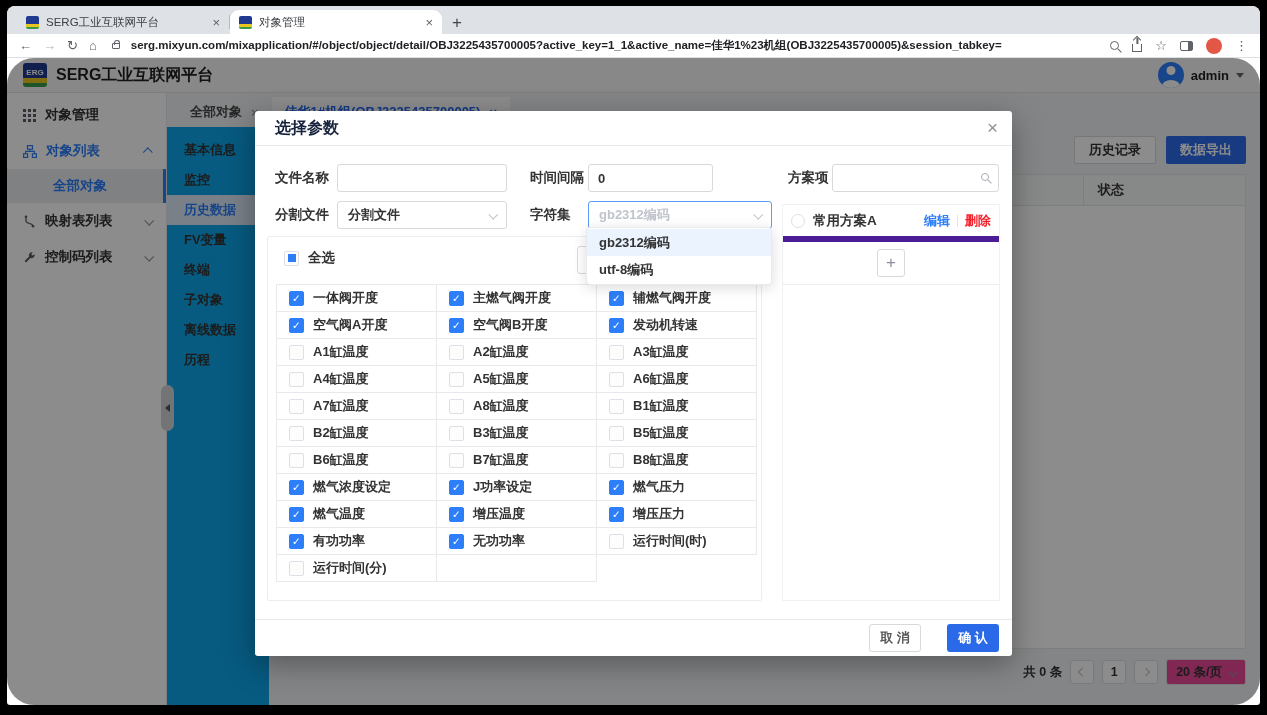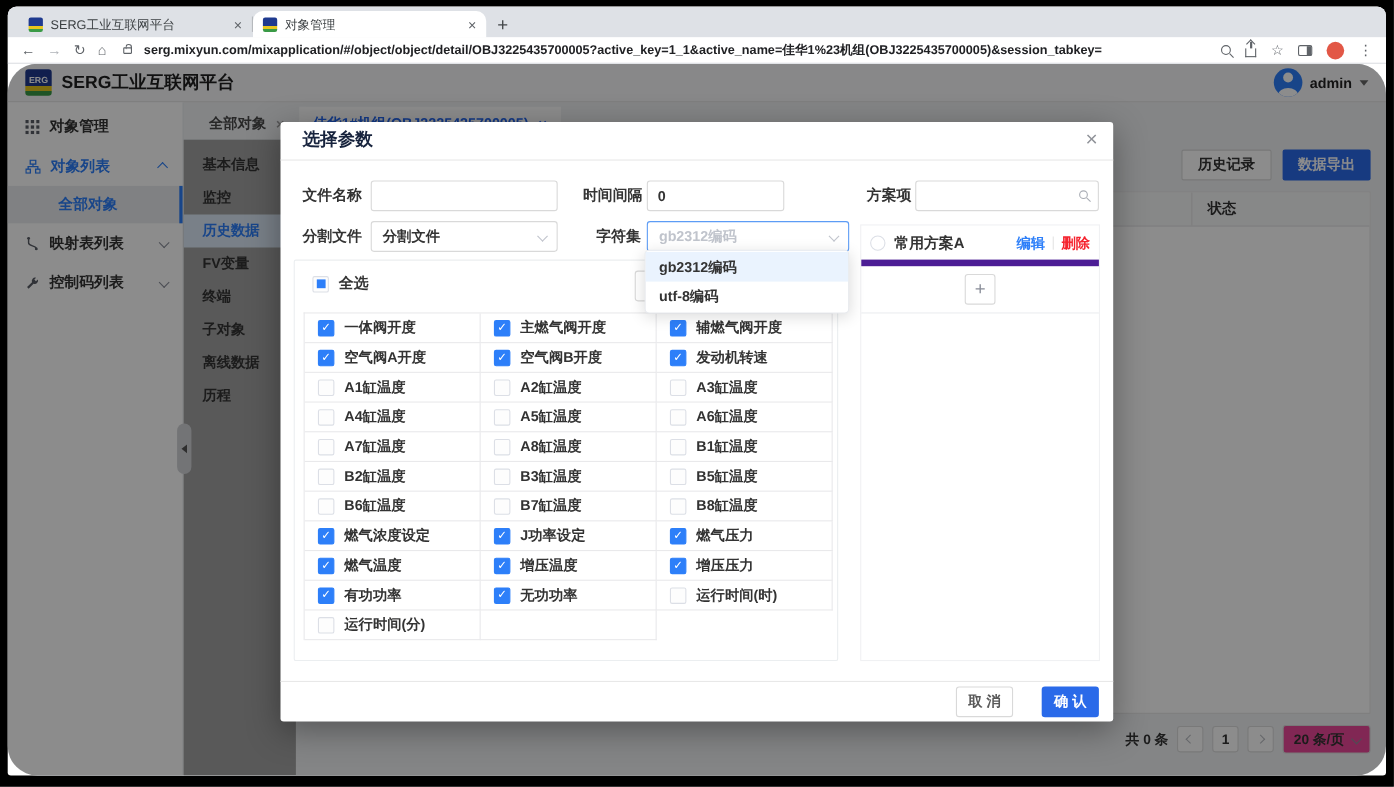--- a/index.html
+++ b/index.html
@@ -63,21 +63,21 @@
   .chev.gray { color:#8a8e99; }
   .sb-icon { flex:none; display:flex; }
 
   .right-area { flex:1; display:flex; flex-direction:column; min-width:0; }
   .wtabs { height:30px; margin-top:4px; display:flex; align-items:stretch; padding-left:10px; flex:none; }
   .wtab { display:flex; align-items:center; gap:9px; padding:0 13px; font-size:13px; font-weight:600; color:#4a4a4a; }
   .wtab .x { color:#999; font-size:13px; }
   .wtab.active { background:#fff; color:#2468f2; }
   .wtab.active .x { color:#2468f2; }
   .content-row { flex:1; display:flex; min-height:0; }
-  .subpanel { width:102px; background:#a3a3a3; flex:none; padding-top:8px; }
+  .subpanel { width:102px; background:#0ea5e9; flex:none; padding-top:8px; }
   .sub-item { height:30px; line-height:30px; padding-left:17px; font-size:13px; font-weight:600; color:#333; }
   .sub-item.active { background:#dde9f8; color:#2d7ff9; }
   .main { flex:1; display:flex; flex-direction:column; padding:9px 14px 18px; min-width:0; }
   .toolbar { display:flex; justify-content:flex-end; gap:10px; flex:none; }
   .btn-plain { height:28px; padding:0 14px; background:#fff; border:1px solid #d9d9d9; border-radius:2px; font-size:13px; font-weight:600; color:#333; display:flex; align-items:center; }
   .btn-primary { height:28px; padding:0 14px; background:#2a6ae9; border:none; border-radius:2px; font-size:13px; font-weight:600; color:#fff; display:flex; align-items:center; }
   .card { flex:1; background:#fff; margin-top:10px; border:1px solid #e5e5e5; display:flex; flex-direction:column; }
   .thead { height:31px; background:#f6f7f8; border-bottom:1px solid #e4e4e4; display:flex; align-items:stretch; flex:none; }
   .th-spacer { width:800px; border-right:1px solid #e4e4e4; }
   .th { display:flex; align-items:center; padding-left:14px; font-size:13px; font-weight:600; color:#333; }
@@ -326,21 +326,21 @@
         <div class="inp-wrap search-wrap" style="left:577px;top:53px;width:167px;">
           <input class="m-input" value="" style="">
           <span class="search-icon"></span>
         </div>
 
         <div class="m-label" style="left:20px;top:90px;">分割文件</div>
         <div class="m-select" style="left:82px;top:90px;width:170px;">
           <span>分割文件</span>
           <span class="chev"></span>
         </div>
-        <div class="m-label" style="left:287px;top:90px;">字符集</div>
+        <div class="m-label" style="left:275px;top:90px;">字符集</div>
         <div class="m-select focused" style="left:333px;top:90px;width:184px;">
           <span class="ph">gb2312编码</span>
           <span class="chev"></span>
         </div>
 
         <div class="params-box">
           <div class="select-all">
             <span class="cb ind"></span>
             <span class="sa-label">全选</span>
           </div>

